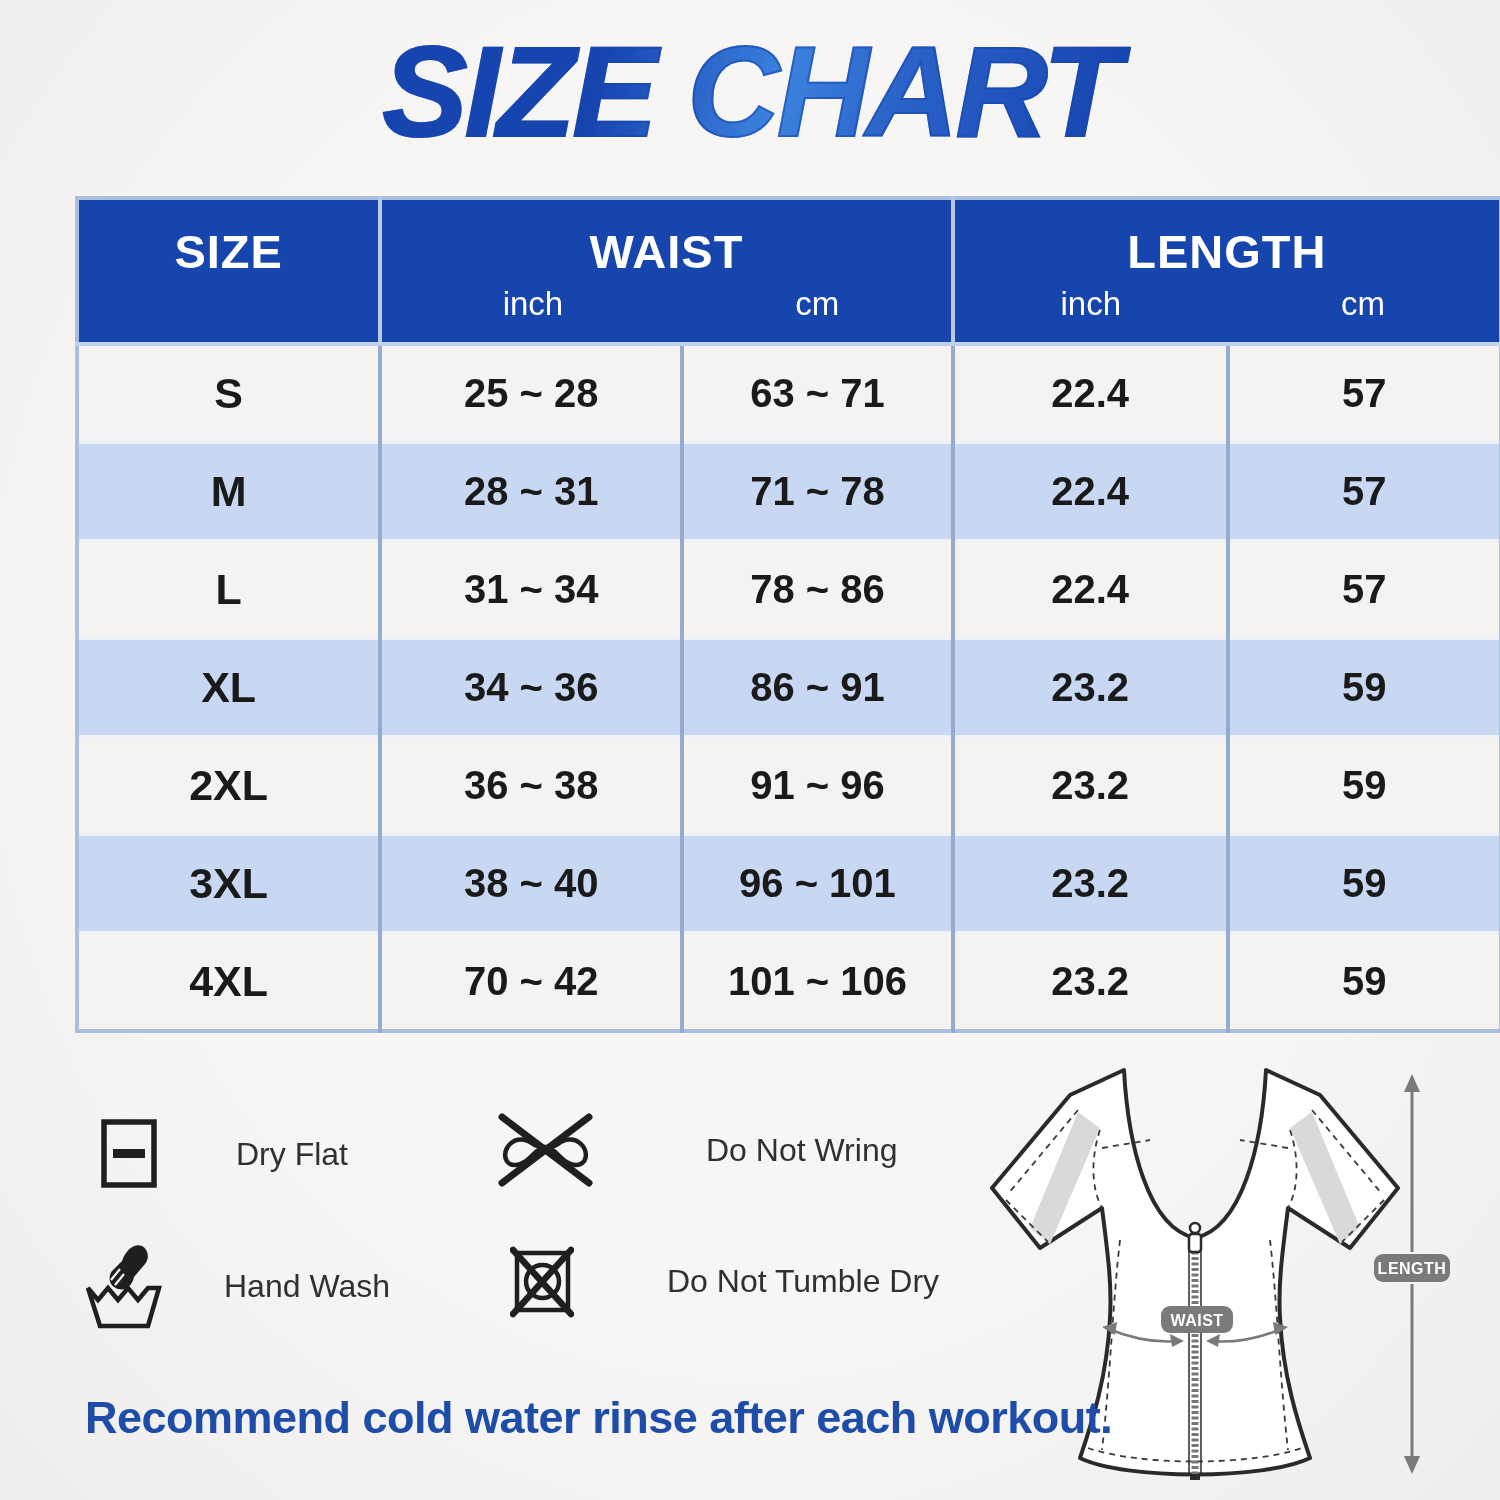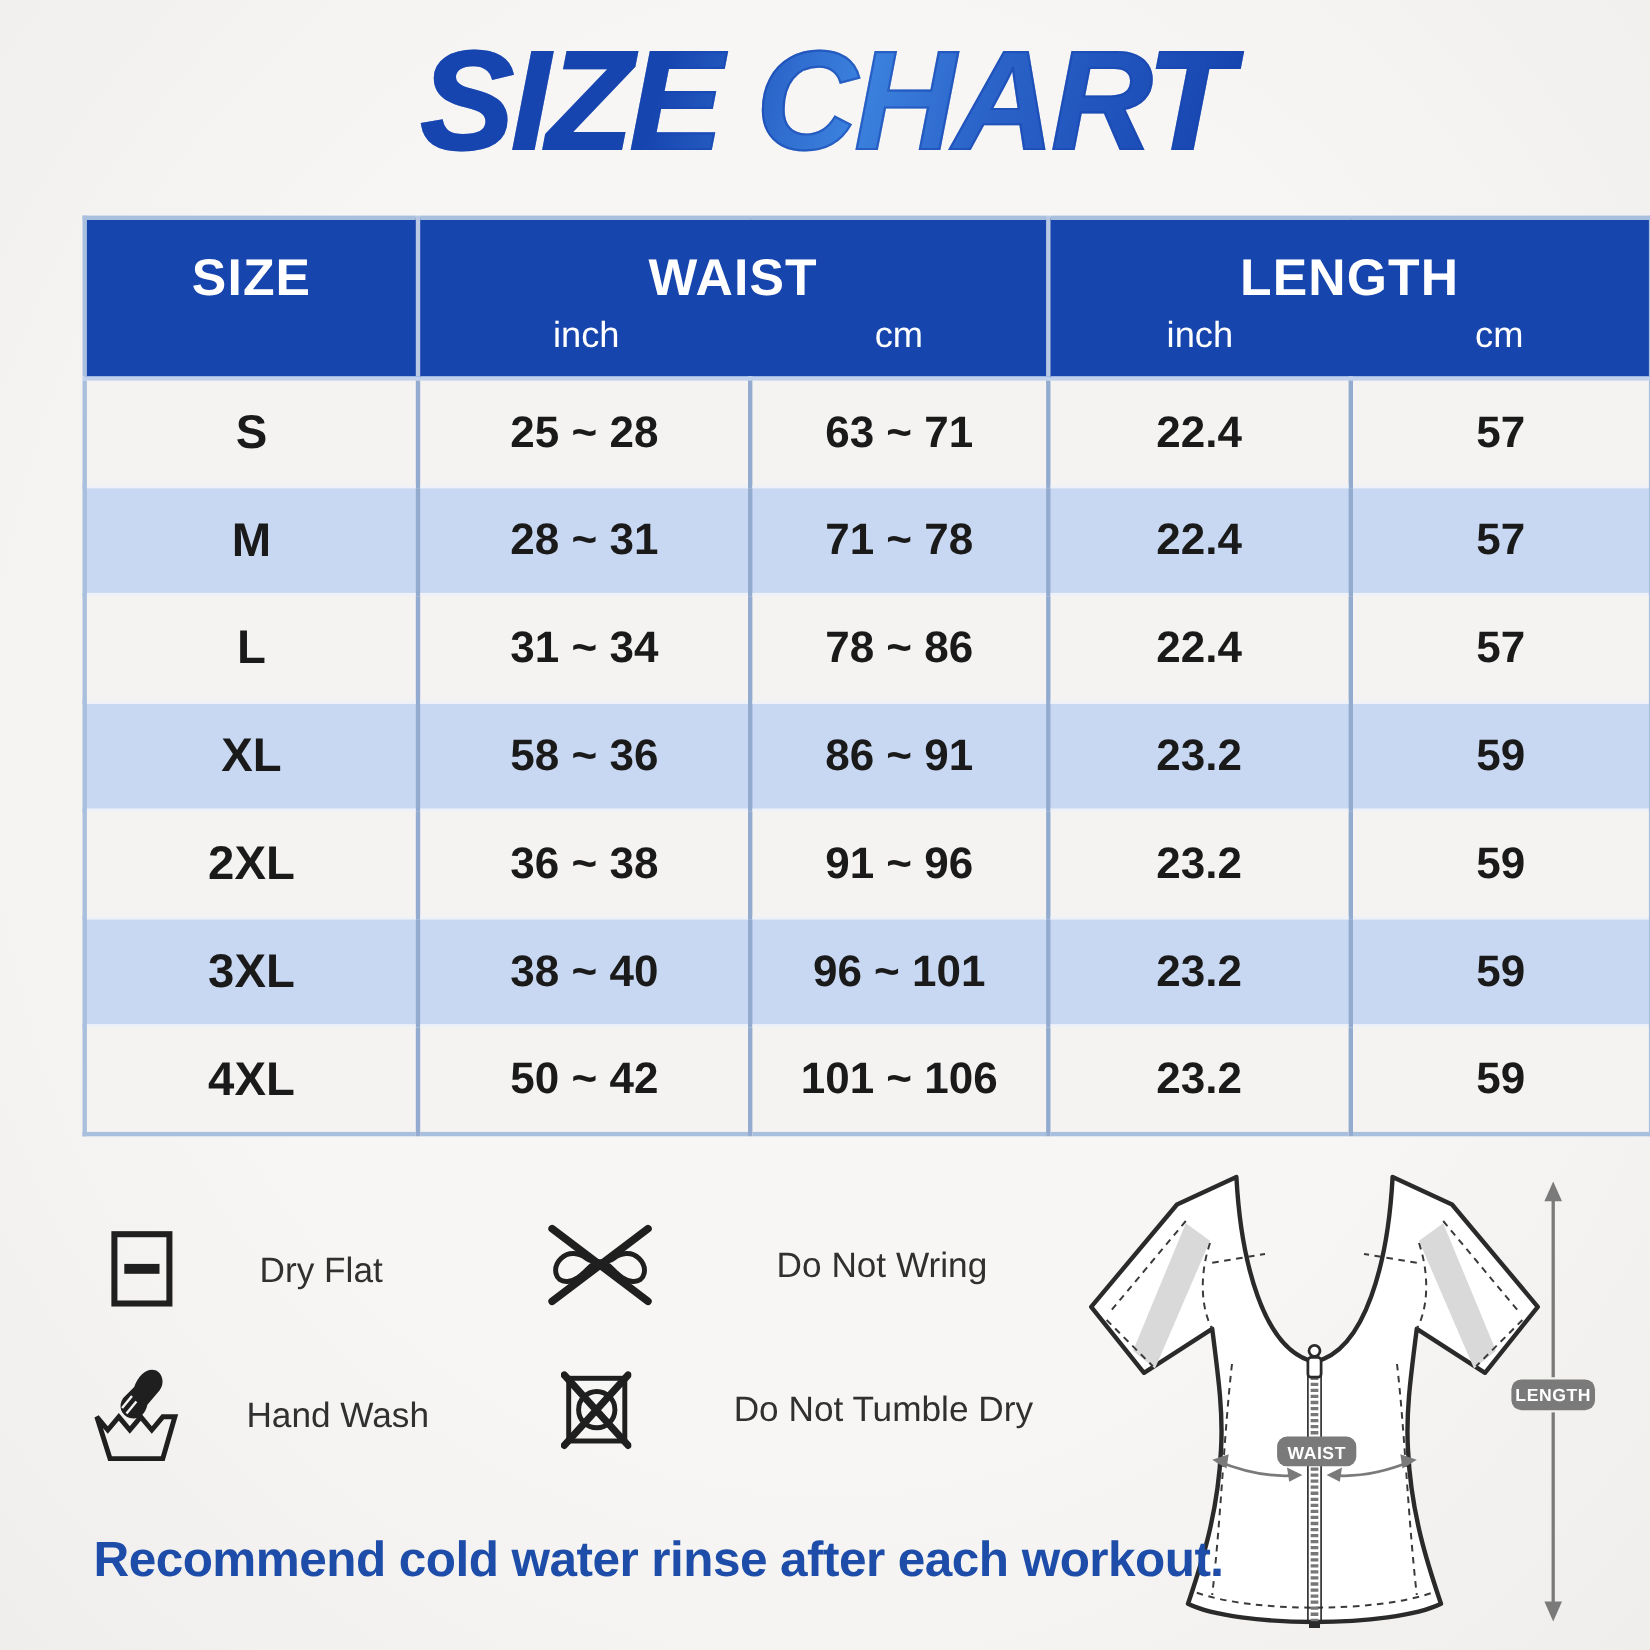--- a/index.html
+++ b/index.html
@@ -119,42 +119,42 @@
     </tr>
     <tr>
       <td>L</td>
       <td>31 ~ 34</td>
       <td>78 ~ 86</td>
       <td>22.4</td>
       <td>57</td>
     </tr>
     <tr>
       <td>XL</td>
-      <td>58 ~ 36</td>
+      <td>34 ~ 36</td>
       <td>86 ~ 91</td>
       <td>23.2</td>
       <td>59</td>
     </tr>
     <tr>
       <td>2XL</td>
       <td>36 ~ 38</td>
       <td>91 ~ 96</td>
       <td>23.2</td>
       <td>59</td>
     </tr>
     <tr>
       <td>3XL</td>
       <td>38 ~ 40</td>
       <td>96 ~ 101</td>
       <td>23.2</td>
       <td>59</td>
     </tr>
     <tr>
       <td>4XL</td>
-      <td>50 ~ 42</td>
+      <td>70 ~ 42</td>
       <td>101 ~ 106</td>
       <td>23.2</td>
       <td>59</td>
     </tr>
   </tbody>
 </table>
 
 <div class="care-item" id="care-dry-flat">
   <svg width="62" height="74" viewBox="0 0 62 74">
     <rect x="6" y="5" width="50" height="63" fill="none" stroke="#1f1f1f" stroke-width="5.5"></rect>

